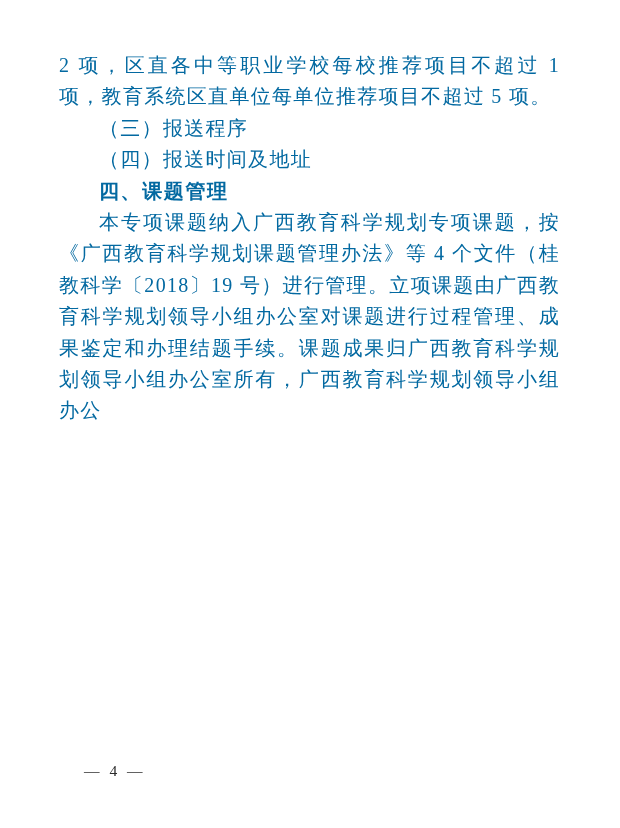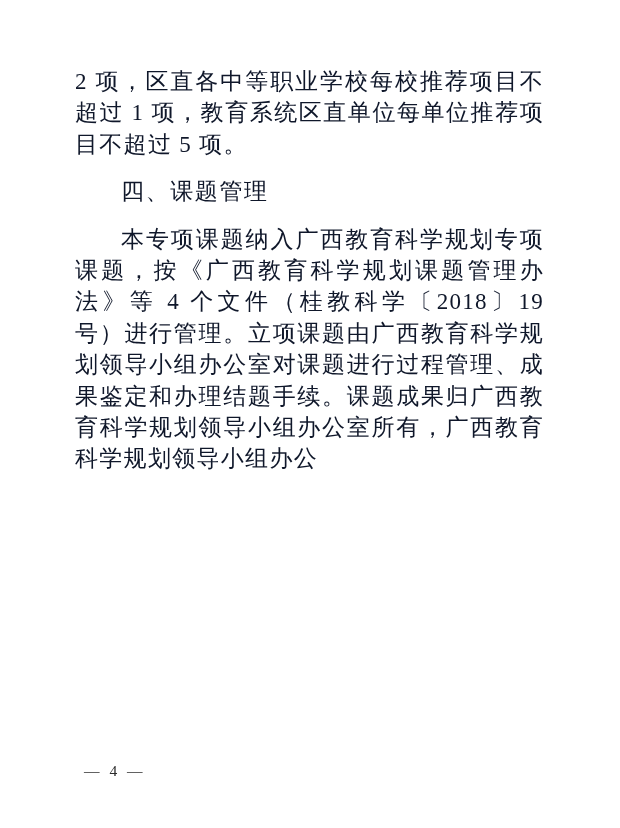--- a/index.html
+++ b/index.html
@@ -16,55 +16,57 @@
     box-shadow: 0 0 2px rgba(0,0,0,0.15);
     overflow: hidden;
   }
   .content {
     position: absolute;
     left: 59px;
     top: 50px;
     width: 501px;
   }
   .content p {
-    margin: 16px;
+    margin: 0;
     font-family: "Liberation Serif", "DejaVu Serif", serif;
-    font-size: 23px;
+    font-size: 20px;
     line-height: 31.4px;
-    color: #0f172a;
+    color: #0369a1;
     text-align: justify;
     text-justify: inter-character;
     letter-spacing: 1.3px;
   }
   .indent {
     text-indent: 2em;
   }
   .subheading-kaiti {
     text-indent: 2em;
     font-weight: 500;
   }
   .heading-bold {
     text-indent: 2em;
     font-family: "Liberation Sans", "DejaVu Sans", sans-serif !important;
-    font-weight: 400;
+    font-weight: 700;
     letter-spacing: 1.6px !important;
   }
   .footer {
     position: absolute;
     left: 84px;
     top: 762px;
     font-family: "Liberation Serif", "DejaVu Serif", serif;
     font-size: 15.5px;
     color: #2a2a2a;
     letter-spacing: 3px;
   }
 </style>
 </head>
 <body>
 
 <div class="page">
   <div class="content">
     <p>2 项，区直各中等职业学校每校推荐项目不超过 1 项，教育系统区直单位每单位推荐项目不超过 5 项。</p>
+    <p class="subheading-kaiti">（三）报送程序</p>
+    <p class="subheading-kaiti">（四）报送时间及地址</p>
     <p class="heading-bold">四、课题管理</p>
     <p class="indent">本专项课题纳入广西教育科学规划专项课题，按《广西教育科学规划课题管理办法》等 4 个文件（桂教科学〔2018〕19 号）进行管理。立项课题由广西教育科学规划领导小组办公室对课题进行过程管理、成果鉴定和办理结题手续。课题成果归广西教育科学规划领导小组办公室所有，广西教育科学规划领导小组办公</p>
   </div>
   <div class="footer">— 4 —</div>
 </div>
 
 </body></html>

